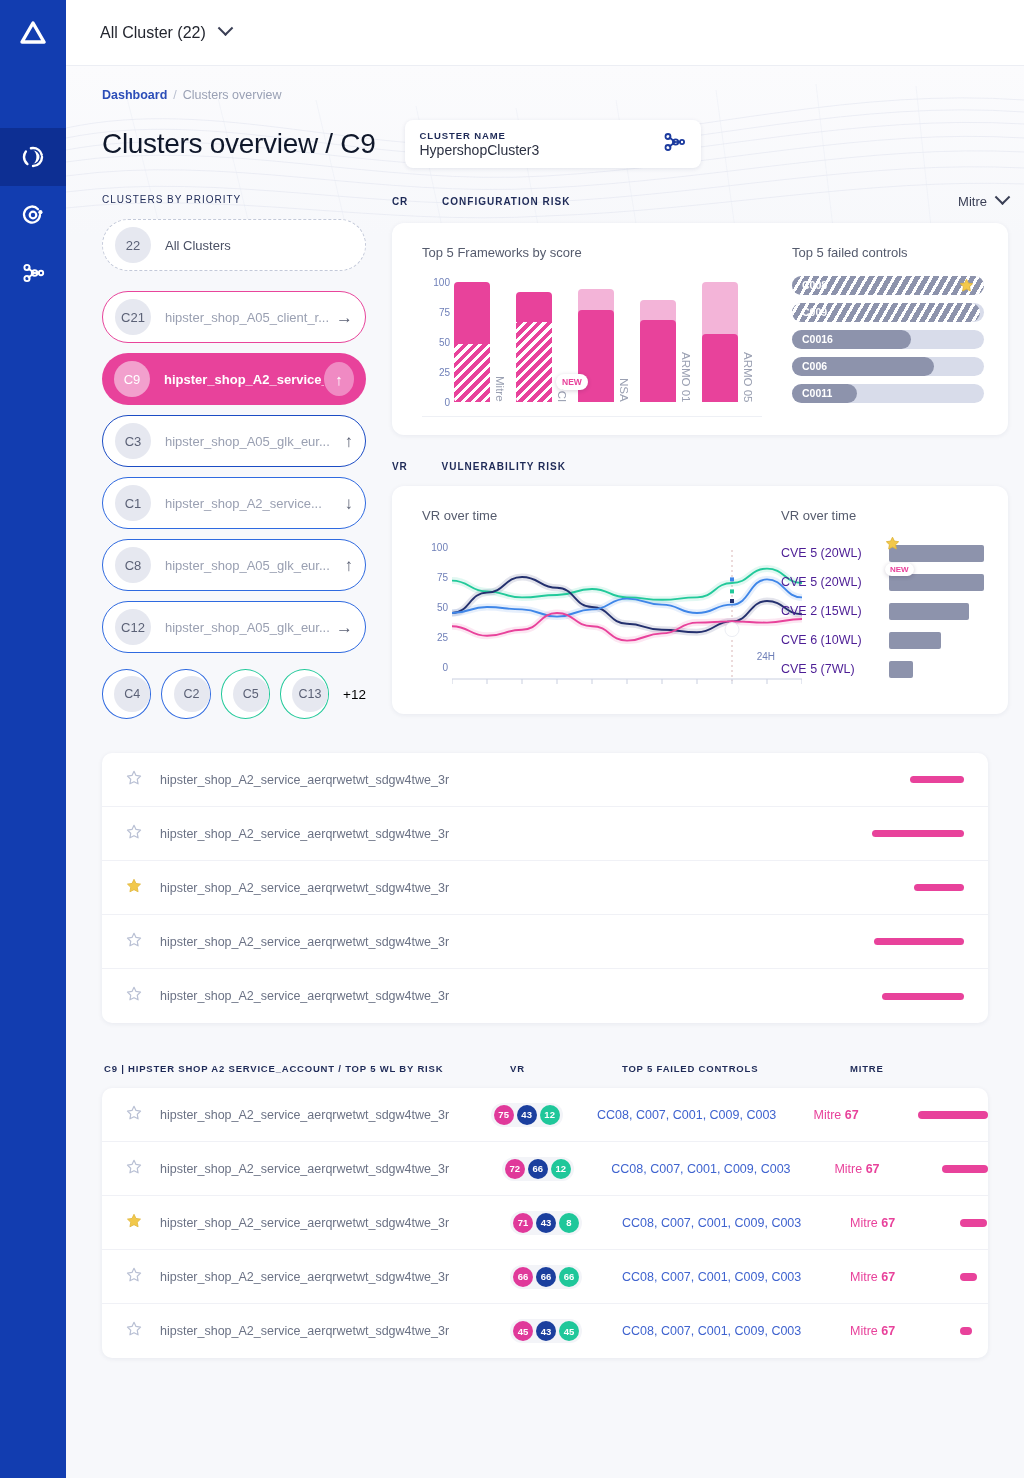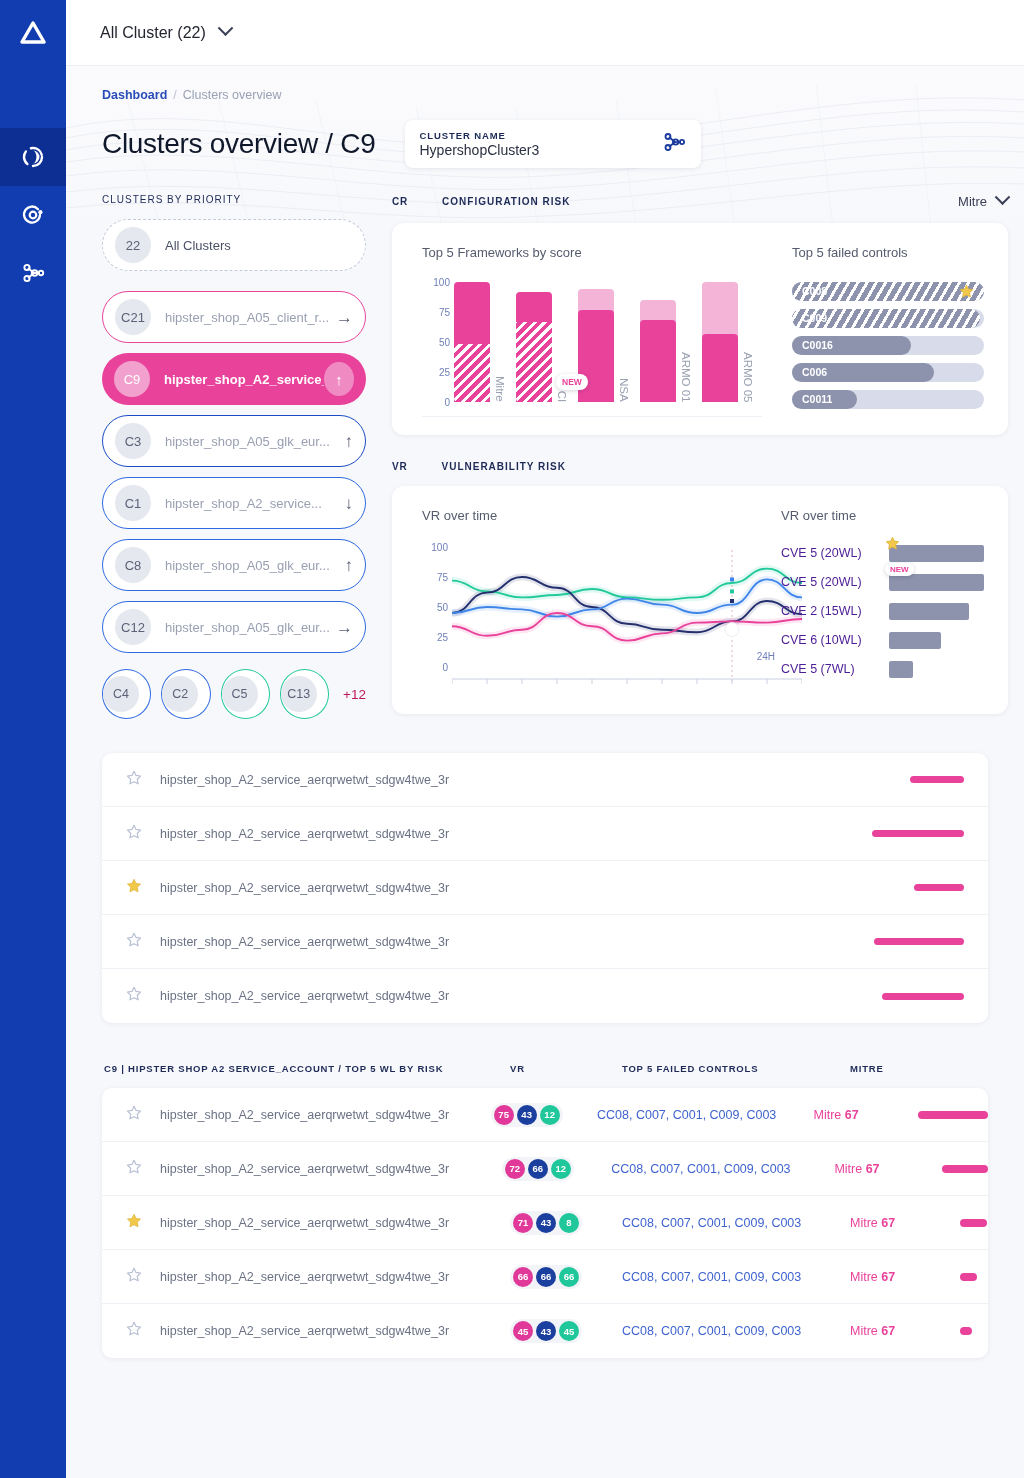--- a/index.html
+++ b/index.html
@@ -81,29 +81,29 @@
   .cl-row.sel .cl-name { color: #fff; font-weight: 700; }
   .cl-arrow { margin-left: auto; color: #5a6074; font-size: 17px; line-height: 1; }
   .cl-row.sel .cl-arrow {
     width: 34px; height: 34px; border-radius: 50%; background: #f08ac3; color: #fff;
     display: flex; align-items: center; justify-content: center; font-size: 15px;
   }
   
   #mini-row { display: flex; align-items: center; gap: 10px; margin-top: 16px; }
   .mini {
     width: 50px; height: 50px; border-radius: 50%; background: #fff; display: flex;
-    align-items: center; justify-content: flex-start; cursor: pointer;
+    align-items: center; justify-content: flex-end; cursor: pointer;
   }
   .mini .inner {
     width: 36px; height: 36px; border-radius: 50%; background: #e6e8f0; color: #5b6176;
     display: flex; align-items: center; justify-content: center; font-size: 12.5px;
   }
   .mini.blue  { border: 1.7px solid #2f6ae0; }
   .mini.green { border: 1.7px solid #22c99a; }
-  #mini-more { font-size: 13.5px; color: #be185d; margin-left: 4px; }
+  #mini-more { font-size: 13.5px; color: #000000; margin-left: 4px; }
   
   .panel-head { display: flex; align-items: center; gap: 26px; }
   .panel-head .tag { font-size: 10px; font-weight: 700; letter-spacing: .8px; color: #1e2a57; }
   .panel-head .ttl { font-size: 10px; font-weight: 700; letter-spacing: 1px; color: #1e2a57; margin-left: 8px; }
   .panel-head .drop { margin-left: auto; display: flex; align-items: center; gap: 10px; cursor: pointer; font-size: 13px; color: #3a3f55; }
   .card {
     background: #fff; border-radius: 12px; box-shadow: 0 1px 5px rgba(30,40,90,.07);
     margin-top: 14px; position: relative;
   }
   #cr-card { height: 212px; display: flex; }
@@ -125,21 +125,21 @@
   .bar-lbl {
     position: absolute; left: 40px; bottom: 0; font-size: 11.5px; color: #9aa0b2;
     writing-mode: vertical-rl; white-space: nowrap;
   }
   .bar-new {
     position: absolute; left: -22px; bottom: 12px; background: #fff; color: #e8429b; font-size: 8.5px;
     font-weight: 700; border-radius: 9px; padding: 3px 6px; box-shadow: 0 1px 4px rgba(40,20,60,.18);
   }
   .card-rule { position: absolute; left: 30px; right: 30px; bottom: 18px; height: 1px; background: #eef0f5; }
   
-  #fc-list { margin-top: 22px; display: flex; flex-direction: column; gap: 8px; }
+  #fc-list { margin-top: 16px; display: flex; flex-direction: column; gap: 8px; }
   .fc-row { position: relative; height: 19px; border-radius: 10px; background: #d8dcea; overflow: visible; }
   .fc-fill { position: absolute; left: 0; top: 0; height: 19px; border-radius: 10px; background: #8d93ac; }
   .fc-fill.hatched { background-image: repeating-linear-gradient(-60deg,#8d93ac 0 5px,#ffffff 5px 8px); }
   .fc-name { position: absolute; left: 10px; top: 0; line-height: 19px; font-size: 10.5px; color: #fff; z-index: 2; font-weight: 600; }
   .fc-star { position: absolute; right: 10px; top: 2px; z-index: 3; }
   
   #vr-sec { margin-top: 26px; }
   #vr-card { height: 228px; display: flex; }
   #vr-left  { width: 400px; padding: 22px 0 0 30px; position: relative; }
   #vr-right { flex: 1; padding: 22px 24px 0 0; }

